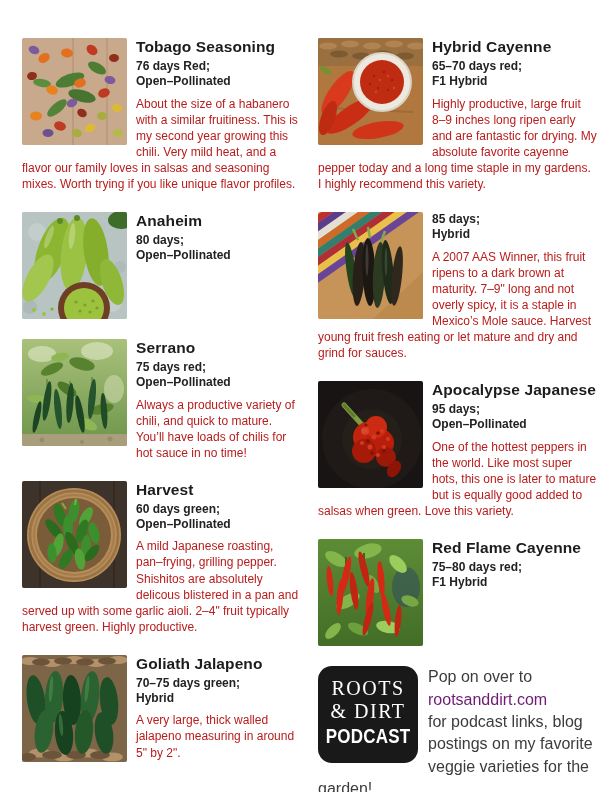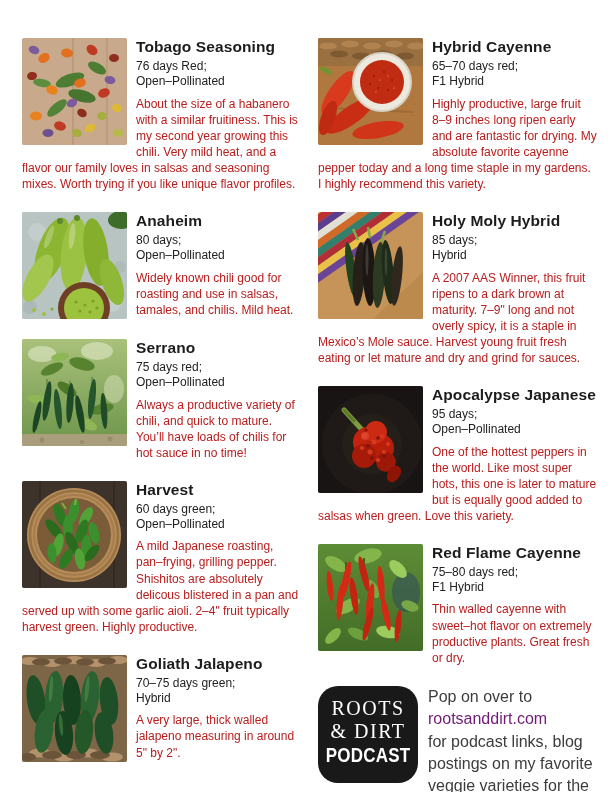--- a/index.html
+++ b/index.html
@@ -21,31 +21,31 @@
     float:left; width:105px; height:107px; margin-right:9px;
     border-radius:2px; overflow:hidden; background:#ccc;
   }
   .photo svg { display:block; width:100%; height:100%; }
 
   h2.title {
     margin:0; font-size:15.5px; line-height:1.15; font-weight:bold;
     color:#1c1c1c; letter-spacing:0.1px; white-space:nowrap;
   }
   .sub {
-    margin:3px 0 0 0; font-weight:normal; font-size:12px;
+    margin:3px 0 0 0; font-weight:bold; font-size:12px;
     line-height:1.28; color:#222222;
   }
   .desc {
     margin:6px 0 0 0; font-size:12px; line-height:1.34; color:#b91c1c;
   }
 
   
   .podcast-logo {
     float:left; width:100px; height:97px; margin-right:10px;
-    background:#191919; border-radius:20px; color:#ffffff;
+    background:#191919; border-radius:14px; color:#ffffff;
     text-align:center; box-sizing:border-box; padding-top:11px;
   }
   .logo-serif {
     font-family:"Liberation Serif", serif; font-size:20px;
     line-height:1.16; letter-spacing:1.5px; font-weight:normal;
   }
   .logo-podcast {
     font-family:"Liberation Sans", sans-serif; font-weight:bold;
     font-size:17px; letter-spacing:0.2px; margin-top:3px;
     transform:scaleY(1.18);
@@ -125,21 +125,20 @@
             <circle cx="58" cy="99" r="1.6" fill="#78a22a"></circle>
               <circle cx="68" cy="100" r="1.6" fill="#78a22a"></circle>
               <circle cx="75" cy="96" r="1.6" fill="#78a22a"></circle>
             <circle cx="12" cy="98" r="2" fill="#9cc23e"></circle>
               <circle cx="22" cy="102" r="2" fill="#9cc23e"></circle>
               <circle cx="30" cy="97" r="1.6" fill="#86ad2f"></circle>
           </svg>
         </div>
         <h2 class="title">Anaheim</h2>
         <p class="sub"><span>80 days;</span><br><span>Open–Pollinated</span></p>
-        <p class="desc">Widely known chili good for roasting and use in salsas, tamales, and chilis. Mild heat.</p>
       </section>
 
       <section class="entry">
         <div class="photo">
           <svg viewBox="0 0 105 107" preserveAspectRatio="none">
             <defs>
                 <linearGradient id="sg" x1="0" y1="0" x2="0" y2="1">
               <stop offset="0" stop-color="#a9c17b"></stop>
                   <stop offset="1" stop-color="#6d944a"></stop>
             </linearGradient>
@@ -332,21 +331,20 @@
             <ellipse cx="33" cy="58" rx="4.5" ry="28" fill="#24431f" transform="rotate(-8 33 58)"></ellipse>
             <ellipse cx="41" cy="62" rx="6" ry="32" fill="#262019" transform="rotate(4 41 62)"></ellipse>
             <ellipse cx="51" cy="60" rx="6.5" ry="34" fill="#1c1712" transform="rotate(-2 51 60)"></ellipse>
             <ellipse cx="61" cy="63" rx="6" ry="33" fill="#2c3a22" transform="rotate(3 61 63)"></ellipse>
             <ellipse cx="70" cy="60" rx="5.5" ry="32" fill="#1d2b18" transform="rotate(-5 70 60)"></ellipse>
             <ellipse cx="79" cy="64" rx="5" ry="30" fill="#30271d" transform="rotate(6 79 64)"></ellipse>
             <ellipse cx="49" cy="48" rx="1.5" ry="16" fill="#ffffff" opacity="0.15"></ellipse>
             <ellipse cx="68" cy="50" rx="1.3" ry="14" fill="#ffffff" opacity="0.13"></ellipse>
           </svg>
         </div>
-        <h2 class="title">Holy Moly Hybrid</h2>
         <p class="sub"><span>85 days;</span><br><span>Hybrid</span></p>
         <p class="desc">A 2007 AAS Winner, this fruit ripens to a dark brown at maturity. 7–9" long and not overly spicy, it is a staple in Mexico’s Mole sauce. Harvest young fruit fresh eating or let mature and dry and grind for sauces.</p>
       </section>
 
       <section class="entry">
         <div class="photo">
           <svg viewBox="0 0 105 107" preserveAspectRatio="none">
             <rect width="105" height="107" fill="#171413"></rect>
             <circle cx="54" cy="58" r="50" fill="#1f1a18"></circle>
             <circle cx="54" cy="58" r="30" fill="#262019" opacity="0.8"></circle>
@@ -412,21 +410,20 @@
             <ellipse cx="52" cy="58" rx="3.5" ry="19" fill="#d42a15" transform="rotate(8 52 58)"></ellipse>
             <ellipse cx="63" cy="40" rx="3.3" ry="18" fill="#d42a15" transform="rotate(-5 63 40)"></ellipse>
             <ellipse cx="50" cy="80" rx="3.3" ry="17" fill="#c12410" transform="rotate(15 50 80)"></ellipse>
             <ellipse cx="68" cy="70" rx="3.3" ry="17" fill="#d42a15" transform="rotate(-12 68 70)"></ellipse>
             <ellipse cx="80" cy="82" rx="3" ry="16" fill="#c12410" transform="rotate(6 80 82)"></ellipse>
             <ellipse cx="12" cy="42" rx="3" ry="15" fill="#d42a15" transform="rotate(-6 12 42)"></ellipse>
           </svg>
         </div>
         <h2 class="title">Red Flame Cayenne</h2>
         <p class="sub"><span>75–80 days red;</span><br><span>F1 Hybrid</span></p>
-        <p class="desc">Thin walled cayenne with sweet–hot flavor on extremely productive plants. Great fresh or dry.</p>
       </section>
 
       <section class="entry">
         <div class="podcast-logo">
           <div class="logo-serif">ROOTS</div>
           <div class="logo-serif">&amp; DIRT</div>
           <div class="logo-podcast">PODCAST</div>
         </div>
         <p class="podcast-text"><span>Pop on over to</span><a class="site-link">rootsanddirt.com</a><span>for podcast links, blog postings on my favorite veggie varieties for the garden!</span></p>
       </section>

